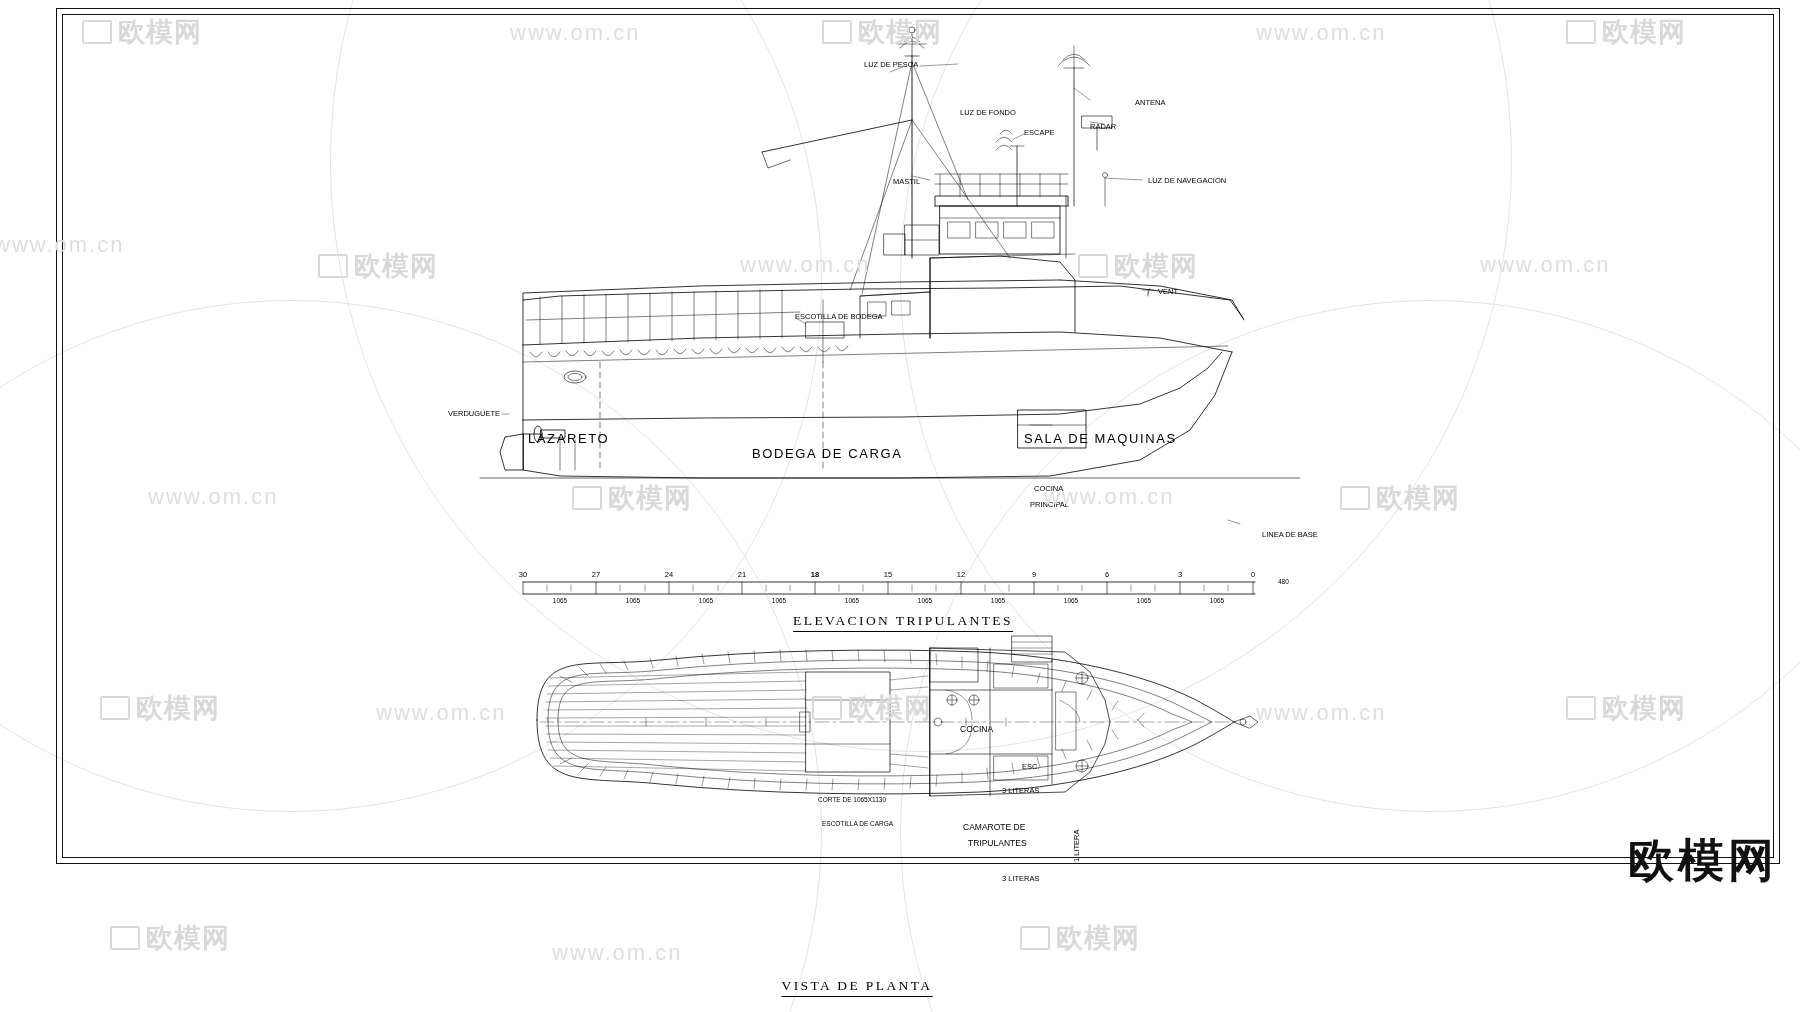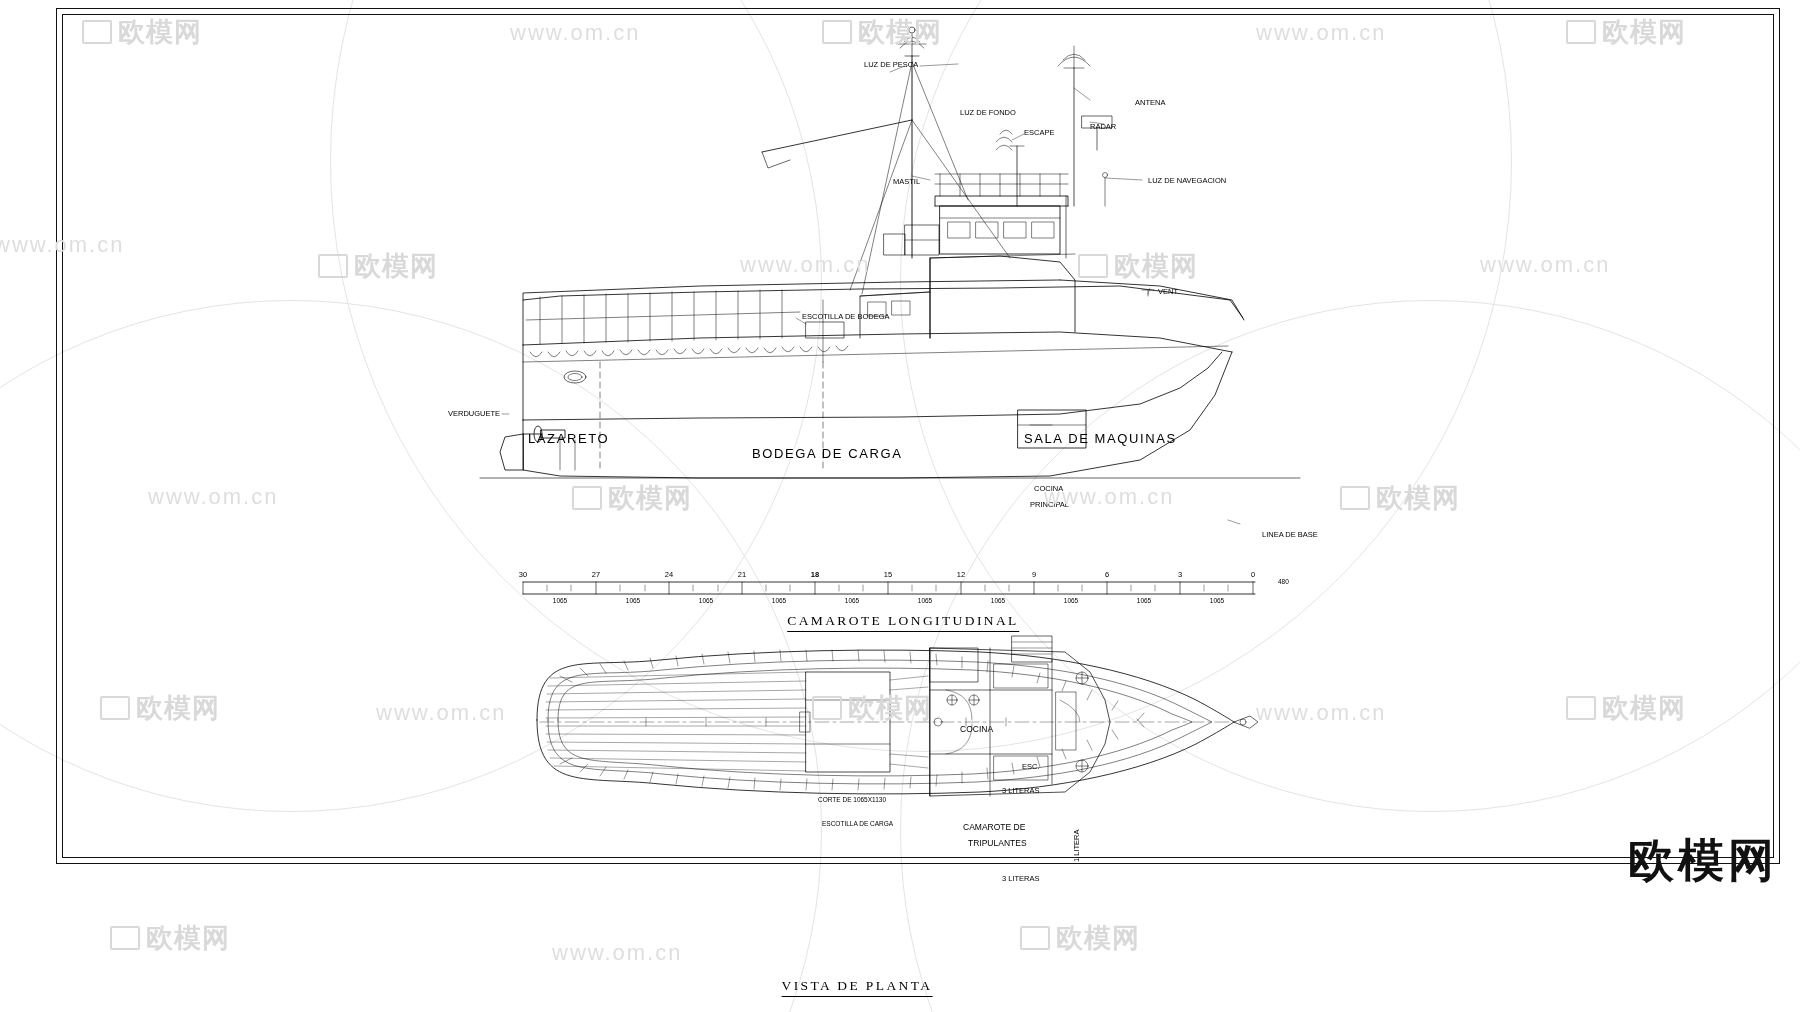--- a/index.html
+++ b/index.html
@@ -429,21 +429,21 @@
   </svg>
 
   <div class="lbl t7" style="left:864px;top:60px;">LUZ DE PESCA</div>
   <div class="lbl t7" style="left:960px;top:60px;margin-top:48px;">LUZ DE FONDO</div>
   <div class="lbl t7" style="left:1135px;top:98px;">ANTENA</div>
   <div class="lbl t7" style="left:1090px;top:122px;">RADAR</div>
   <div class="lbl t7" style="left:1024px;top:128px;">ESCAPE</div>
   <div class="lbl t7" style="left:893px;top:177px;">MASTIL</div>
   <div class="lbl t7" style="left:1148px;top:176px;">LUZ DE NAVEGACION</div>
   <div class="lbl t7" style="left:1158px;top:287px;">VENT.</div>
-  <div class="lbl t7" style="left:795px;top:312px;margin-left:7px;">ESCOTILLA DE BODEGA</div>
+  <div class="lbl t7" style="left:795px;top:312px;">ESCOTILLA DE BODEGA</div>
   <div class="lbl t7" style="left:448px;top:409px;">VERDUGUETE</div>
   <div class="lbl big" style="left:528px;top:431px;">LAZARETO</div>
   <div class="lbl big" style="left:752px;top:446px;">BODEGA DE CARGA</div>
   <div class="lbl big" style="left:1024px;top:431px;">SALA DE MAQUINAS</div>
   <div class="lbl t7" style="left:1034px;top:484px;">COCINA</div>
   <div class="lbl t7" style="left:1030px;top:500px;">PRINCIPAL</div>
   <div class="lbl t7" style="left:1262px;top:530px;">LINEA DE BASE</div>
 
   <div class="lbl t7 ctr" style="left:523px;top:570px;text-align:center;">30</div>
   <div class="lbl t7 ctr" style="left:596px;top:570px;">27</div>
@@ -462,21 +462,21 @@
   <div class="lbl t6 ctr" style="left:706px;top:597px;">1065</div>
   <div class="lbl t6 ctr" style="left:779px;top:597px;">1065</div>
   <div class="lbl t6 ctr" style="left:852px;top:597px;">1065</div>
   <div class="lbl t6 ctr" style="left:925px;top:597px;">1065</div>
   <div class="lbl t6 ctr" style="left:998px;top:597px;">1065</div>
   <div class="lbl t6 ctr" style="left:1071px;top:597px;">1065</div>
   <div class="lbl t6 ctr" style="left:1144px;top:597px;">1065</div>
   <div class="lbl t6 ctr" style="left:1217px;top:597px;">1065</div>
   <div class="lbl t6" style="left:1278px;top:578px;">480</div>
 
-  <div class="lbl title underline ctr" style="left:903px;top:613px;">CAMAROTE  LONGITUDINAL</div>
+  <div class="lbl title underline ctr" style="left:903px;top:613px;">ELEVACION  TRIPULANTES</div>
 
   <div class="lbl t8" style="left:960px;top:724px;">COCINA</div>
   <div class="lbl t7" style="left:1022px;top:762px;">ESC.</div>
   <div class="lbl t7" style="left:1002px;top:786px;">3 LITERAS</div>
   <div class="lbl t7" style="left:1002px;top:874px;">3 LITERAS</div>
   <div class="lbl t7 rot" style="left:1072px;top:862px;">1 LITERA</div>
   <div class="lbl t8" style="left:963px;top:822px;">CAMAROTE DE</div>
   <div class="lbl t8" style="left:968px;top:838px;">TRIPULANTES</div>
   <div class="lbl t6" style="left:818px;top:796px;">CORTE DE 1065X1130</div>
   <div class="lbl t6" style="left:822px;top:820px;">ESCOTILLA DE CARGA</div>

